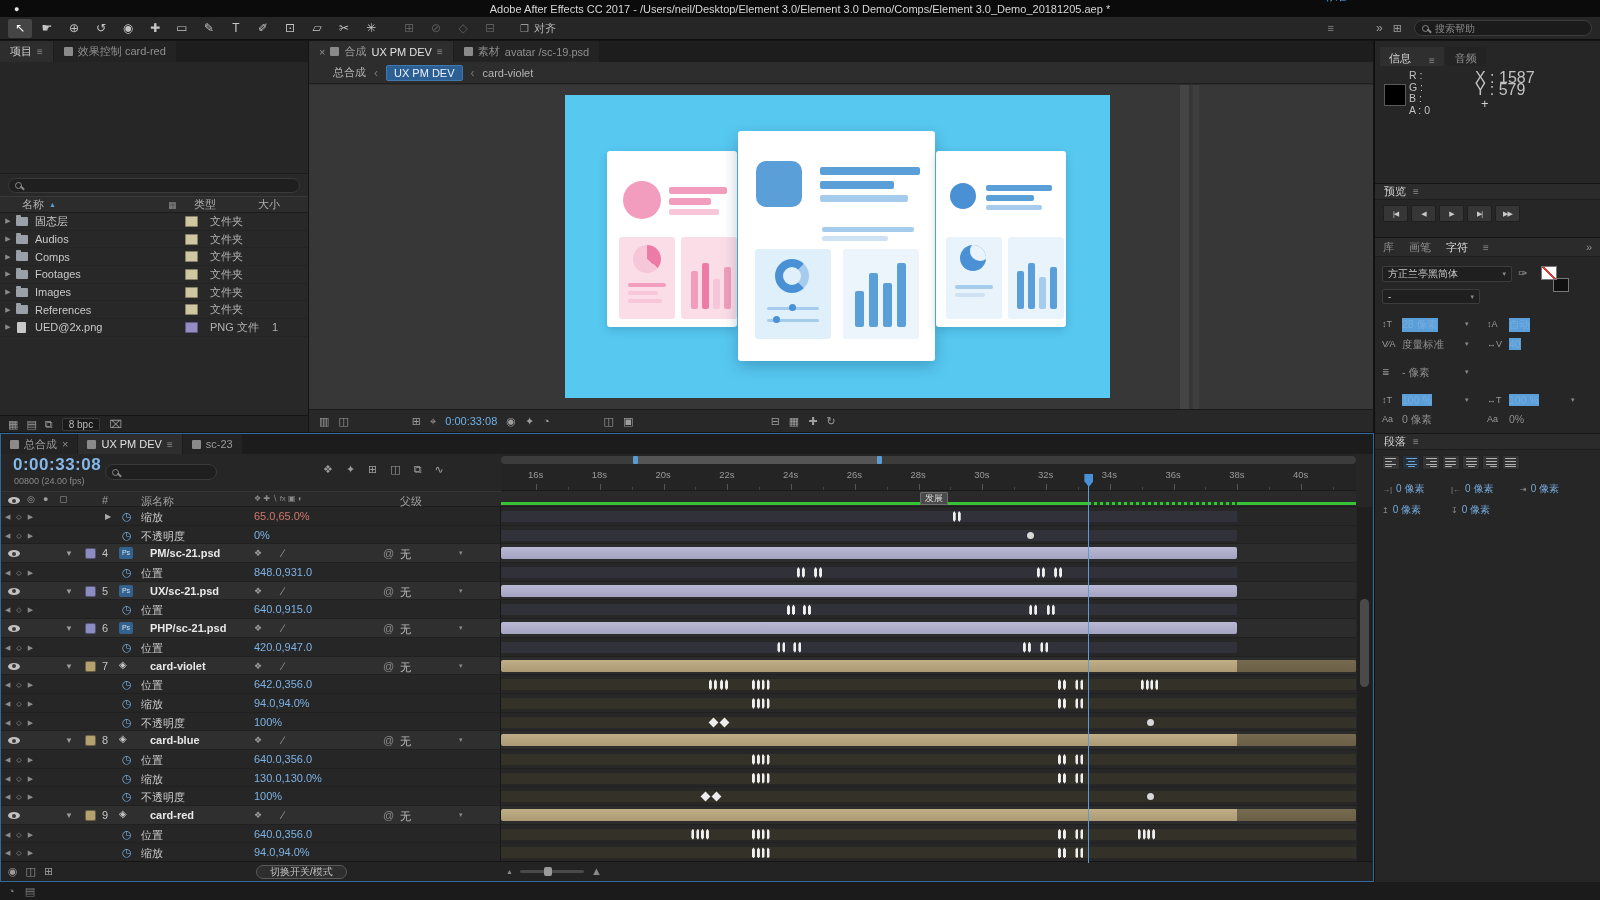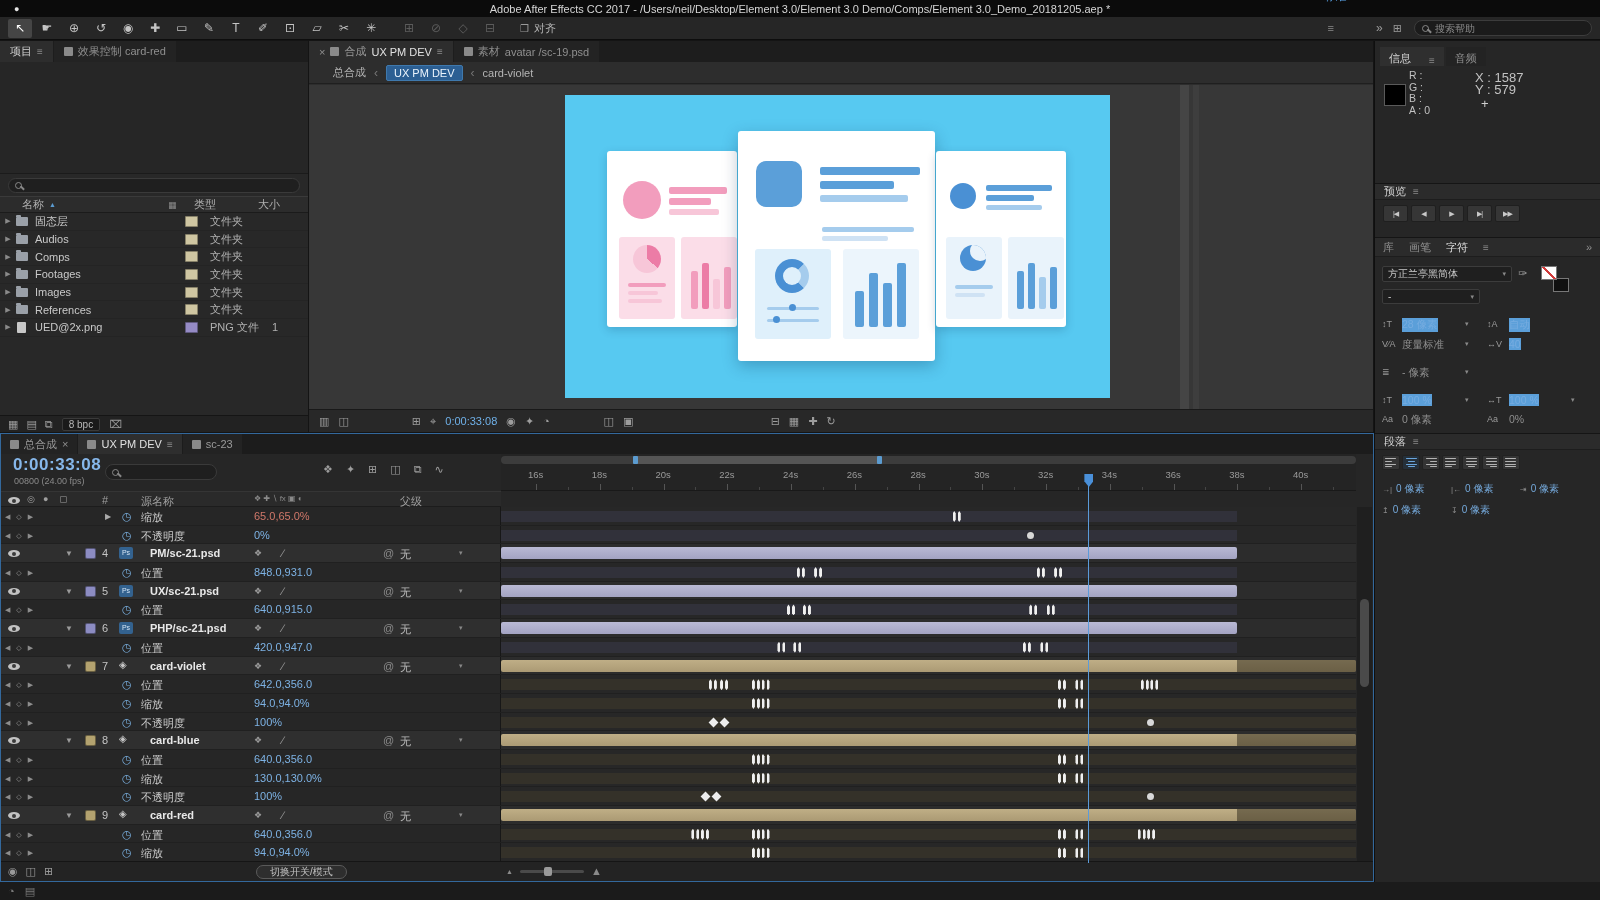--- a/index.html
+++ b/index.html
@@ -87,21 +87,21 @@
 .ccdd{display:flex;align-items:center;gap:3px;color:#bdbdbd;margin-top:48px;}
 .ccar{color:#8a8a8a;font-size:7px;}
 .cctc{color:#6fb0e8;}
 
 #right{left:1374px;top:41px;width:226px;height:841px;background:#262626;border-left:1px solid #0f0f0f;}
 .rtabs{position:absolute;left:5px;right:5px;display:flex;gap:2px;height:19px;}
 .rtab{padding:0 9px;display:flex;align-items:flex-end;gap:18px;background:#232323;color:#8f8f8f;}
 .rtab.active{background:#2f2f2f;color:#d8d8d8;}
 .chan{position:absolute;left:34px;top:29px;line-height:11.5px;font-size:10.5px;color:#c2c2c2;}
 .inkswatch{position:absolute;left:9px;top:43px;width:22px;height:22px;background:#000;border:1px solid #5a5a5a;}
-.xy{position:absolute;left:100px;top:31px;line-height:11.5px;font-size:13px;color:#c2c2c2;}
+.xy{position:absolute;left:100px;top:31px;line-height:11.5px;font-size:16px;color:#c2c2c2;}
 .crossic{position:absolute;left:106px;top:55px;font-size:13px;color:#cfcfcf;}
 .rhead{position:absolute;left:0;right:0;height:17px;background:#2b2b2b;border-top:1px solid #151515;border-bottom:1px solid #1d1d1d;display:flex;align-items:center;gap:7px;padding:0 9px;color:#cfcfcf;}
 #preview-btns{position:absolute;left:8px;display:flex;gap:3px;}
 .pbtn{width:25px;height:17px;background:#363636;border:1px solid #1f1f1f;border-radius:2px;display:flex;align-items:center;justify-content:center;color:#c8c8c8;font-size:7px;letter-spacing:-1px;}
 #rchar-tabs{position:absolute;left:0;right:0;top:196px;height:20px;display:flex;align-items:center;gap:15px;padding:0 8px;background:#2b2b2b;border-top:1px solid #151515;border-bottom:1px solid #1d1d1d;}
 .ctabl{color:#8f8f8f;} .ctabl.active{color:#e0e0e0;}
 #rchar-body{position:absolute;left:0;right:0;top:216px;height:176px;}
 .fontdd{position:absolute;left:7px;top:9px;width:130px;height:16px;background:#1f1f1f;border:1px solid #3c3c3c;border-radius:2px;display:flex;align-items:center;justify-content:space-between;padding:0 5px;color:#c8c8c8;font-size:10px;}
 .styledd{position:absolute;left:7px;top:32px;width:98px;height:15px;background:#1f1f1f;border:1px solid #3c3c3c;border-radius:2px;display:flex;align-items:center;justify-content:space-between;padding:0 5px;color:#c8c8c8;font-size:10px;}
 .dropper{position:absolute;left:143px;top:10px;color:#9a9a9a;font-size:11px;}
@@ -725,20 +725,26 @@
   <div class="tlcolhead">
     <span class="eye" style="left:7px;top:5px;"></span>
     <span style="left:26px;font-size:9px;">◎</span>
     <span style="left:42px;font-size:9px;">●</span>
     <span style="left:58px;font-size:9px;">▢</span>
     <span style="left:101px;">#</span>
     <span style="left:140px;">源名称</span>
     <span style="left:253px;font-size:8px;color:#8a8a8a;">❖ ✚ ∖ fx ▣ ◐</span>
     <span style="left:399px;">父级</span>
   </div>
+  <div class="tltrackhead">
+    <div id="g1" class="greenseg" style="background: rgb(56, 194, 56); left: 0px; width: 587.394px;"></div>
+    <div id="g2" class="greenseg" style="background: repeating-linear-gradient(90deg, rgb(56, 194, 56) 0px, rgb(56, 194, 56) 3px, rgb(28, 74, 28) 3px, rgb(28, 74, 28) 6px); left: 587.394px; width: 148.856px;"></div>
+    <div id="g3" class="greenseg" style="background: rgb(56, 194, 56); left: 736.25px; width: 118.75px;"></div>
+    <span id="tl-marker" style="left: 419.094px;">发展</span>
+  </div>
 
   <div id="tl-rows">
       <div class="trow prop">
         <div class="tleft">
           <span class="knav">◀ ◇ ▶</span>
           <span class="texp">▶</span>
           <span class="sw">◷</span>
           <span class="tpname">缩放</span>
           <span class="tpval warn">65.0,65.0%</span>
         </div>

